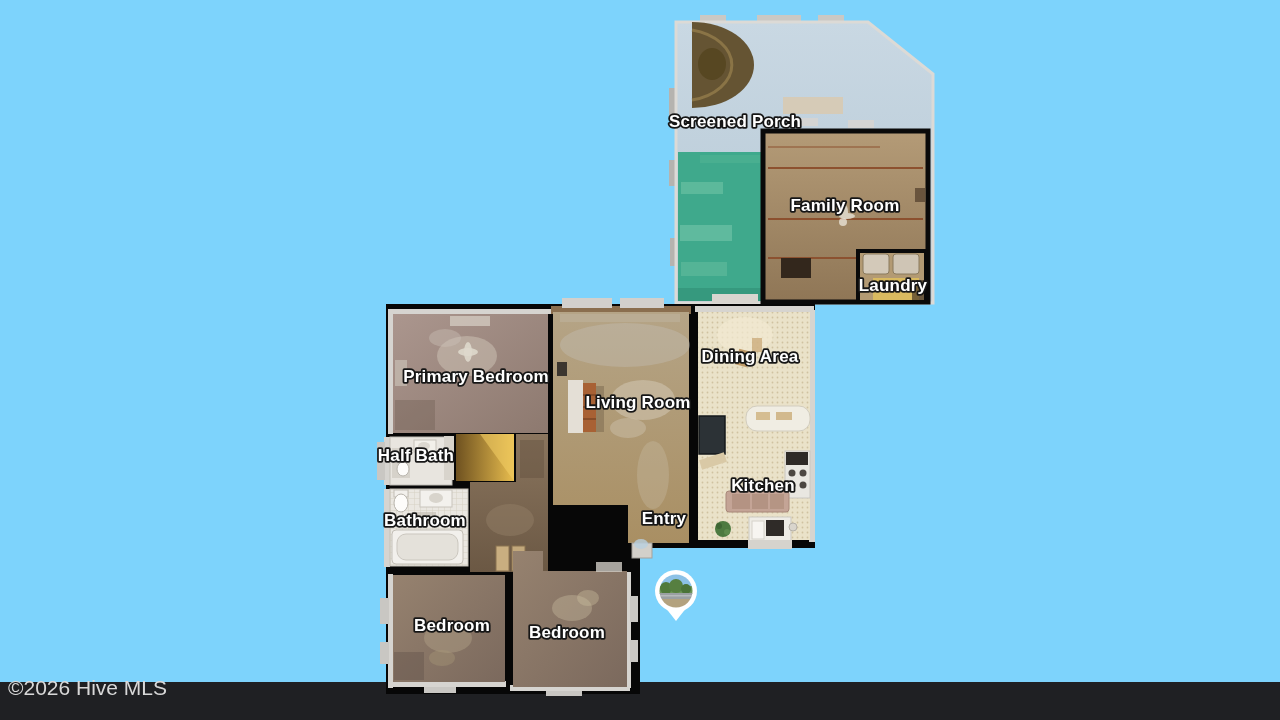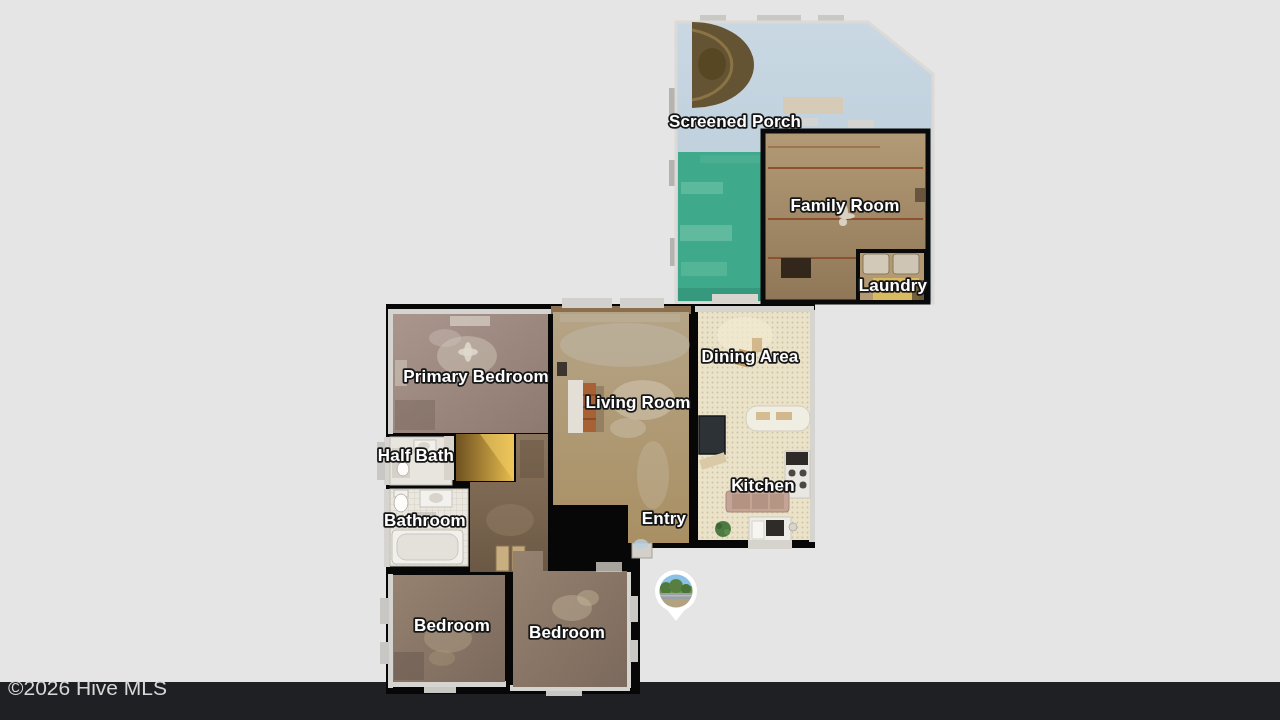--- a/index.html
+++ b/index.html
@@ -1,16 +1,16 @@
 <!DOCTYPE html>
 <html><head>
 <meta charset="utf-8">
 <style>
   html,body{margin:0;padding:0;background:#1f2023;width:1280px;height:720px;overflow:hidden;}
-  .stage{position:relative;width:1280px;height:682px;background:#e5e5e5;}
+  .stage{position:relative;width:1280px;height:682px;background:#7dd3fc;}
   svg{display:block;}
   .room-label{
     font-family:"Liberation Sans","DejaVu Sans",sans-serif;
     font-weight:bold;
     font-size:17px;
     fill:#ffffff;
     stroke:#161616;
     stroke-width:3.6px;
     stroke-linejoin:round;
     paint-order:stroke;

